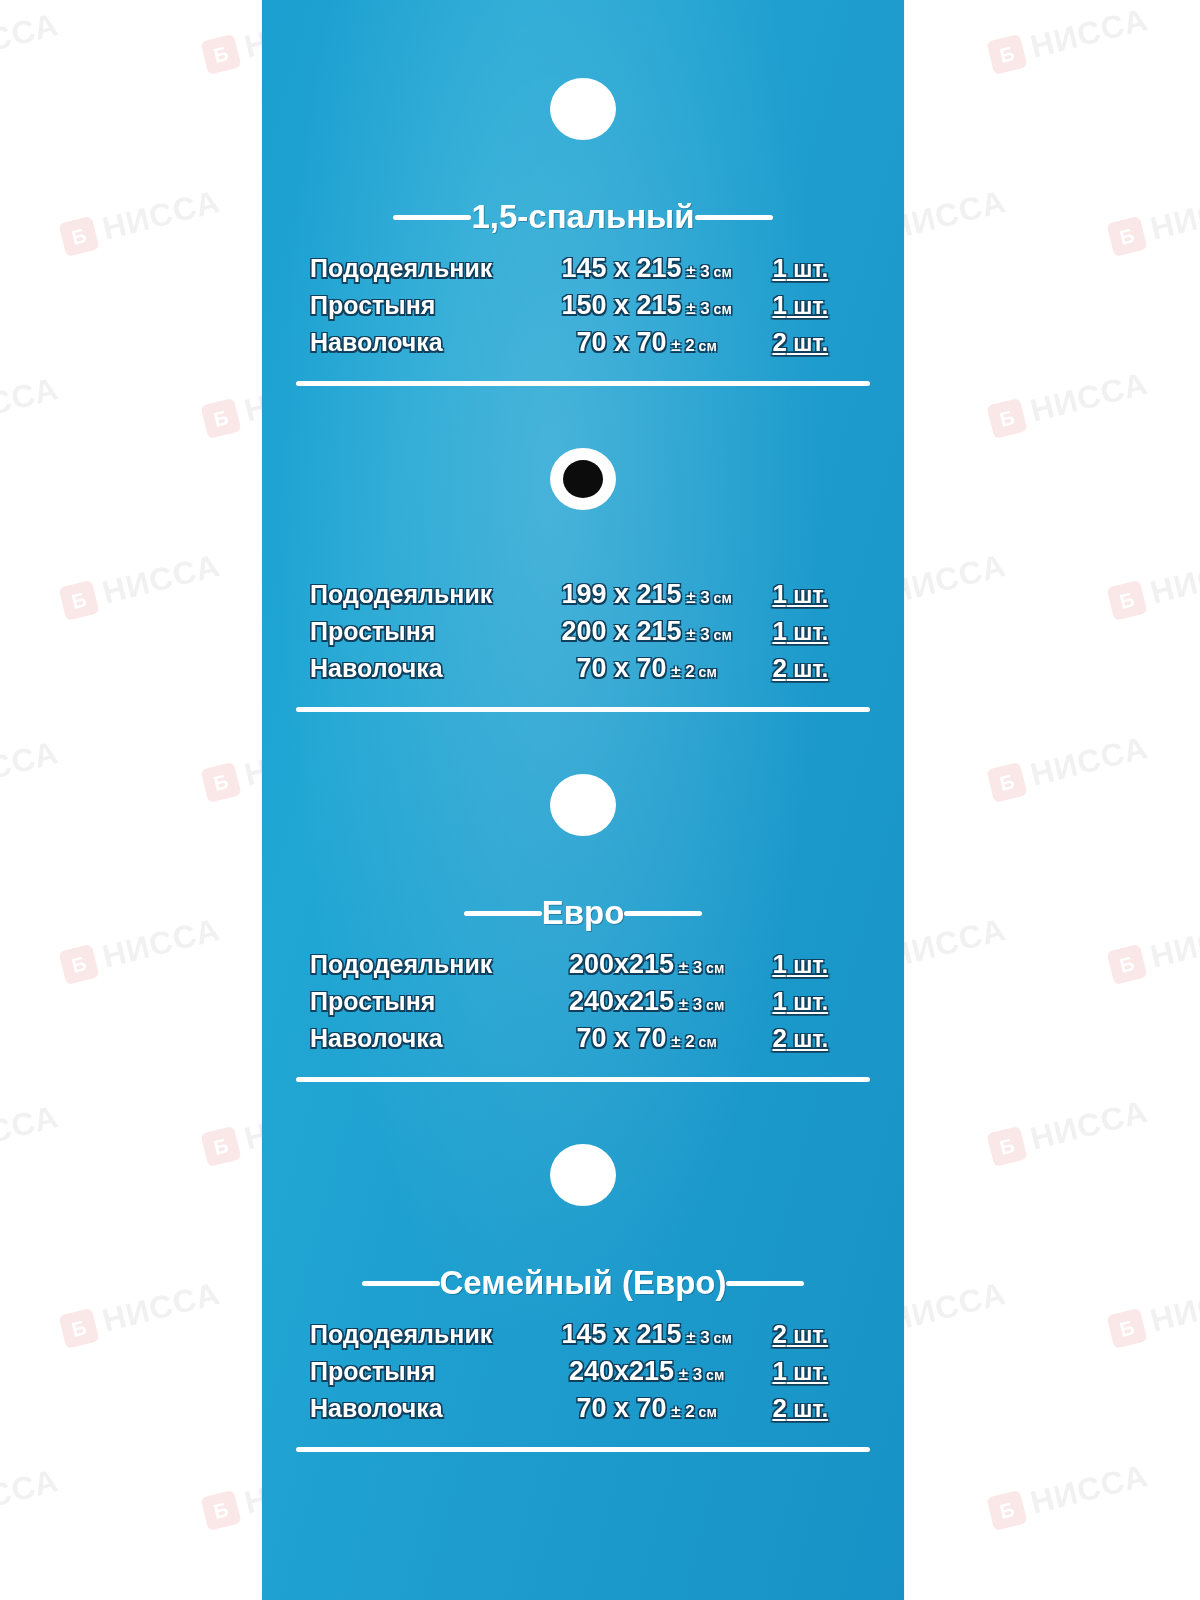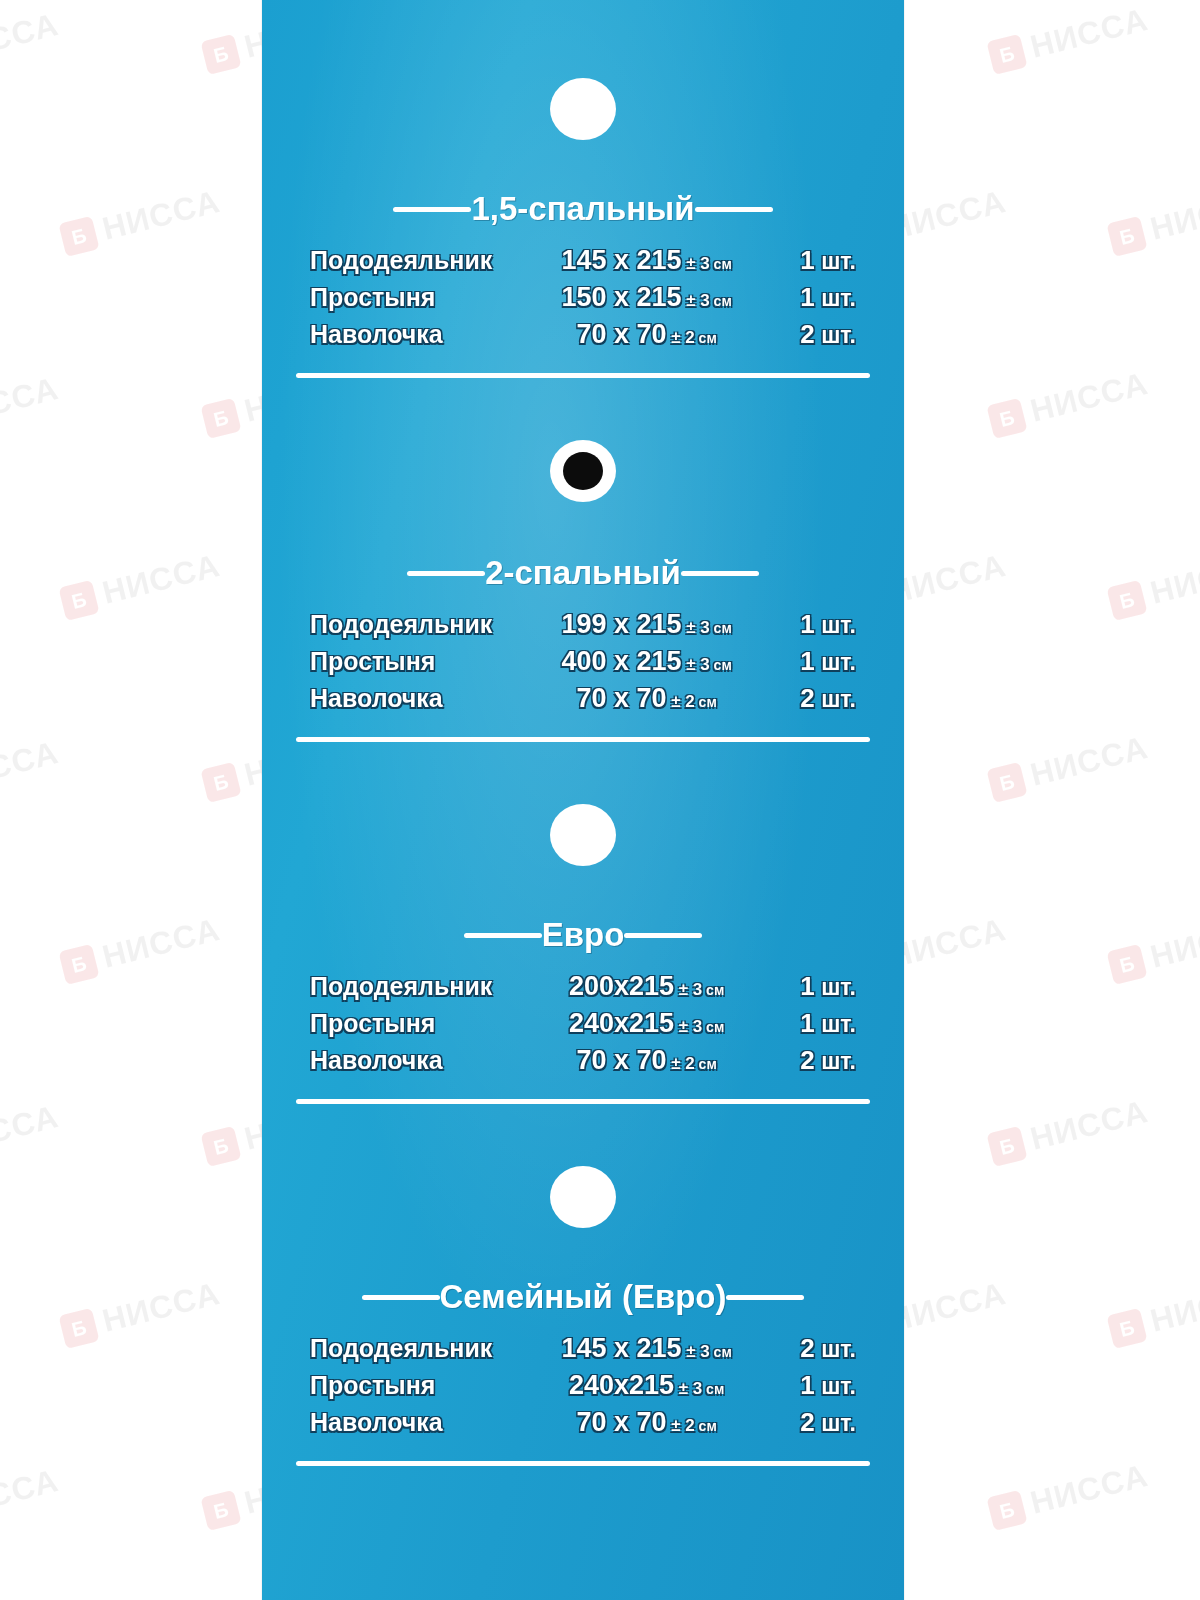--- a/index.html
+++ b/index.html
@@ -114,21 +114,21 @@
   .section {
     position: relative;
     z-index: 3;
     padding: 0 32px;
   }
 
   .sec-head {
     display: flex;
     align-items: center;
     justify-content: center;
-    margin: 0;
+    margin: 8px;
   }
   .sec-head .rule {
     height: 5px;
     background: #ffffff;
     border-radius: 3px;
     flex: 0 0 auto;
   }
   .sec-head .rule.l { width: 78px; }
   .sec-head .rule.r { width: 78px; }
   .sec-head .name {
@@ -177,24 +177,24 @@
     font-size: 17px;
     font-weight: bold;
   }
   td.item-size .unit {
     font-size: 14px;
     font-weight: bold;
   }
   td.item-qty {
     font-size: 26px;
     font-weight: bold;
-    text-align: right;
     white-space: nowrap;
     width: 20%;
     padding-left: 16px;
+    text-decoration: underline;
   }
   td.item-qty .q-unit {
     font-size: 23px;
   }
 
   .divider {
     height: 5px;
     background: #ffffff;
     border-radius: 3px;
     margin: 20px 34px 0 34px;
@@ -416,35 +416,30 @@
           </tbody>
         </table>
       </div>
       <div class="divider"></div>
       <div style="padding-top: 62px;">
         <div class="hole punched">
           <div class="inner"></div>
         </div>
       </div>
       <div class="section" style="padding-top: 52px;">
-        <div class="sec-head">
-          <span class="rule l"></span>
-          <span class="name">2-спальный</span>
-          <span class="rule r"></span>
-        </div>
         <table class="items">
           <tbody>
             <tr>
               <td class="item-name">Пододеяльник</td>
               <td class="item-size"><span>199 х 215</span><span class="tol"> ± 3</span><span class="unit"> см</span></td>
               <td class="item-qty"><span>1</span><span class="q-unit">  шт.</span></td>
             </tr>
             <tr>
               <td class="item-name">Простыня</td>
-              <td class="item-size"><span>400 х 215</span><span class="tol"> ± 3</span><span class="unit"> см</span></td>
+              <td class="item-size"><span>200 х 215</span><span class="tol"> ± 3</span><span class="unit"> см</span></td>
               <td class="item-qty"><span>1</span><span class="q-unit">  шт.</span></td>
             </tr>
             <tr>
               <td class="item-name">Наволочка</td>
               <td class="item-size"><span>70 х 70</span><span class="tol"> ± 2</span><span class="unit"> см</span></td>
               <td class="item-qty"><span>2</span><span class="q-unit">  шт.</span></td>
             </tr>
           </tbody>
         </table>
       </div>

